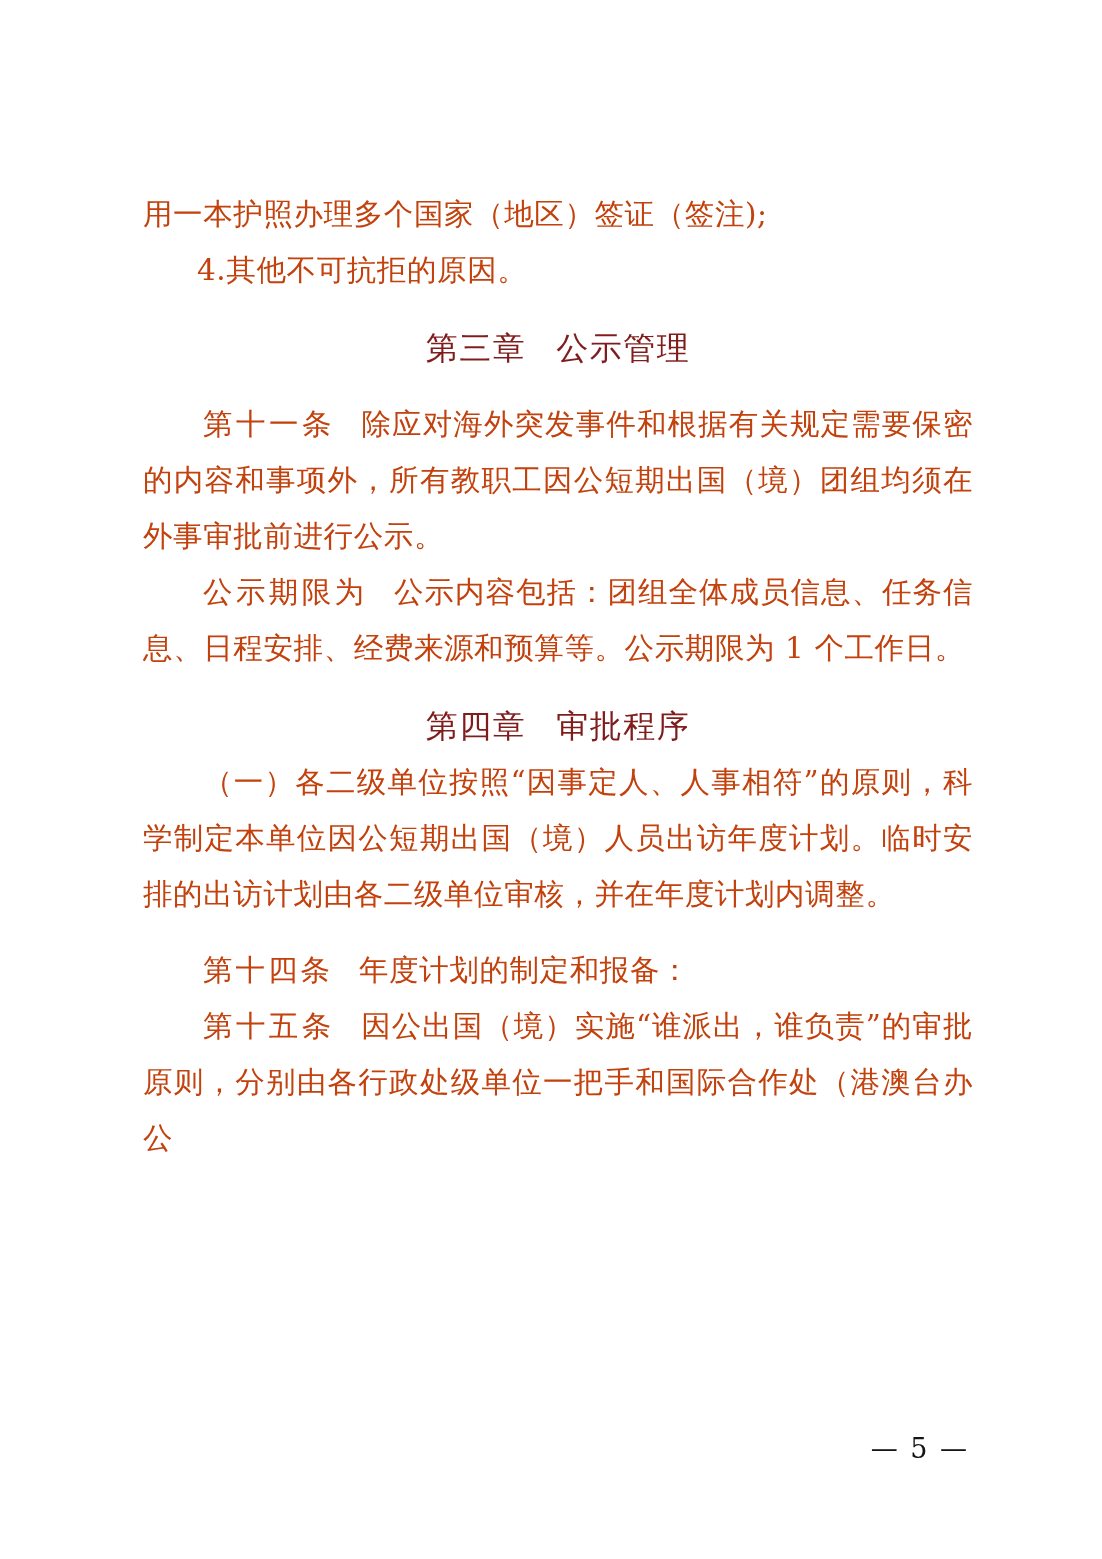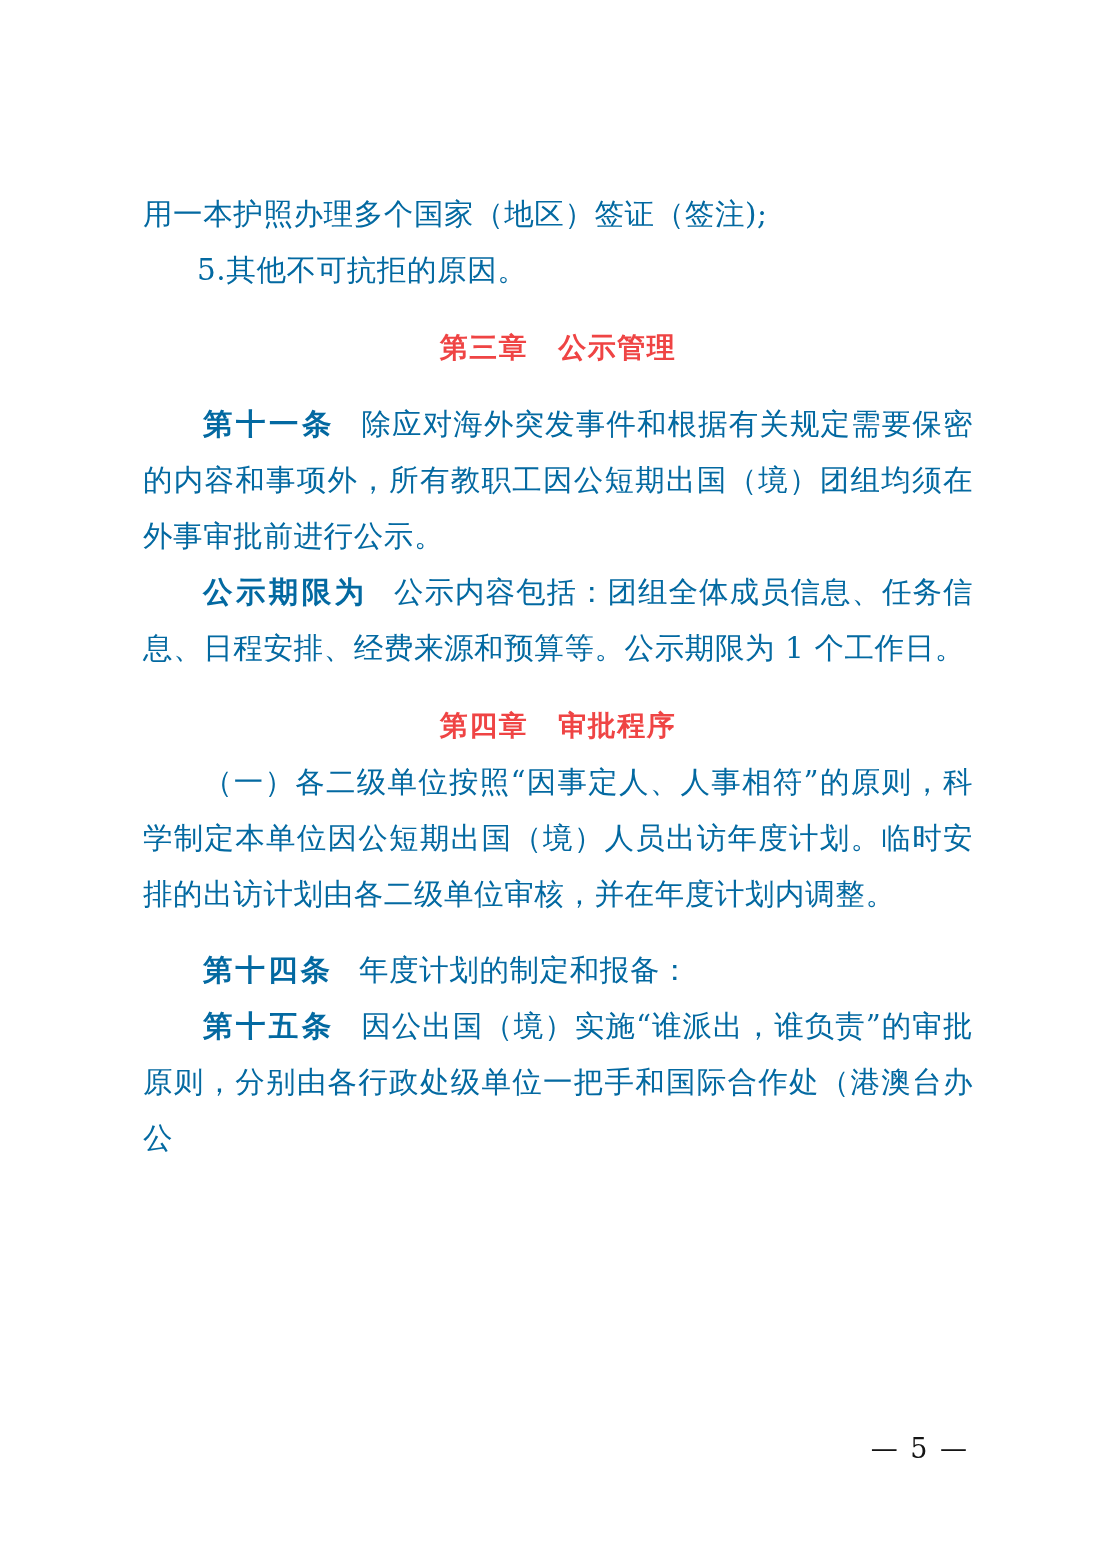--- a/index.html
+++ b/index.html
@@ -25,41 +25,41 @@
     top: 186px;
     width: 830px;
   }
   .para {
     font-size: 29.5px;
     line-height: 56px;
     text-align: justify;
     text-justify: inter-ideograph;
     letter-spacing: 0.6px;
     margin: 0;
-    color: #0369a1;
+    color: #c2410c;
   }
   .para.indent {
     text-indent: 60px;
   }
   .para.indent-small {
     text-indent: 54px;
   }
   .chapter {
-    font-size: 28px;
+    font-size: 32px;
     line-height: 56px;
-    font-weight: bold;
+    font-weight: normal;
     text-align: center;
     margin: 0;
     letter-spacing: 1.5px;
-    color: #ef4444;
+    color: #7f1d1d;
   }
   .gap-before-chapter { margin-top: 22px; }
   .gap-after-chapter { margin-top: 20px; }
   .article-label {
-    font-weight: bold;
+    font-weight: normal;
     letter-spacing: 3px;
   }
   .wide-space {
     display: inline-block;
     width: 26px;
   }
   .chapter-space {
     display: inline-block;
     width: 30px;
   }
@@ -74,21 +74,21 @@
   }
 </style>
 </head>
 <body>
 
 <div class="page">
   <div class="content">
 
     <p class="para">用一本护照办理多个国家（地区）签证（签注);</p>
 
-    <p class="para indent-small">5.其他不可抗拒的原因。</p>
+    <p class="para indent-small">4.其他不可抗拒的原因。</p>
 
     <div class="chapter gap-before-chapter">
       <span>第三章</span><span class="chapter-space"></span><span>公示管理</span>
     </div>
 
     <p class="para indent gap-after-chapter">
       <span class="article-label">第十一条</span><span class="wide-space"></span><span>除应对海外突发事件和根据有关规定需要保密的内容和事项外，所有教职工因公短期出国（境）团组均须在外事审批前进行公示。</span>
     </p>
 
     <p class="para indent">

